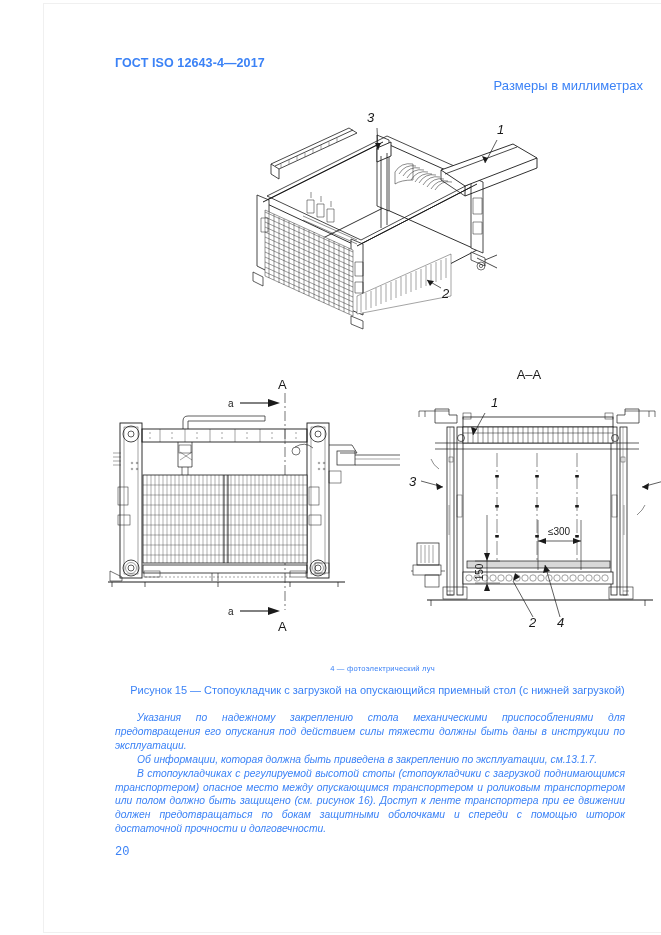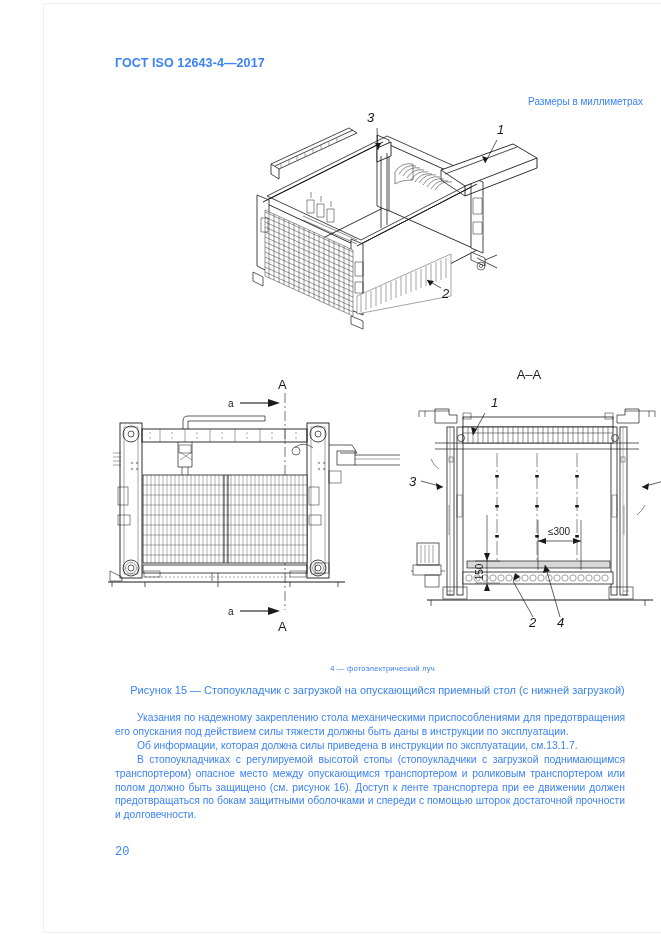--- a/index.html
+++ b/index.html
@@ -32,22 +32,22 @@
     left: 75px;
     top: 56px;
     font-size: 12.5px;
     font-weight: bold;
     letter-spacing: 0.1px;
     white-space: nowrap;
   }
   .units-note {
     position: absolute;
     right: 58px;
-    top: 96px;
-    font-size: 10px;
+    top: 78px;
+    font-size: 13px;
     white-space: nowrap;
   }
 
   
   .fig-wrap { position: absolute; }
   .fig-iso { left: 205px; top: 100px; width: 300px; height: 230px; }
   .fig-front { left: 60px; top: 375px; width: 300px; height: 265px; }
   .fig-sect { left: 365px; top: 365px; width: 275px; height: 265px; }
 
   .fig-wrap svg { display: block; }
@@ -76,21 +76,21 @@
   
   .body-block {
     position: absolute;
     left: 75px;
     top: 711px;
     width: 510px;
     font-size: 10.3px;
     line-height: 13.9px;
     text-align: justify;
   }
-  .body-block p { margin: 0; }
+  .body-block p { margin: 0; font-style: italic; }
   .indent { text-indent: 22px; }
   .heading { font-weight: bold; text-indent: 22px; }
 
   .page-number {
     position: absolute;
     left: 75px;
     top: 845px;
     font-size: 12px;
     font-family: Liberation Mono, monospace;
   }
@@ -605,19 +605,19 @@
       <text class="dim" x="78" y="207" text-anchor="middle" transform="rotate(-90 78 207)">150</text>
       <text class="dim" x="154" y="170" text-anchor="middle">≤300</text>
     </svg>
   </div>
 
   <div class="legend legend-l2">4 — фотоэлектрический луч</div>
   <div class="fig-caption">Рисунок 15 — Стопоукладчик с загрузкой на опускающийся приемный стол (с нижней загрузкой)</div>
 
   <div class="body-block">
     <p class="indent">Указания по надежному закреплению стола механическими приспособлениями для предотвращения его опускания под действием силы тяжести должны быть даны в инструкции по эксплуатации.</p>
-    <p class="indent">Об информации, которая должна силы приведена в инструкции по эксплуатации, см.13.1.7.</p>
+    <p class="indent">Об информации, которая должна быть приведена в закреплению по эксплуатации, см.13.1.7.</p>
     <p class="indent">В стопоукладчиках с регулируемой высотой стопы (стопоукладчики с загрузкой поднимающимся транспортером) опасное место между опускающимся транспортером и роликовым транспортером или полом должно быть защищено (см. рисунок 16). Доступ к ленте транспортера при ее движении должен предотвращаться по бокам защитными оболочками и спереди с помощью шторок достаточной прочности и долговечности.</p>
   </div>
 
   <div class="page-number">20</div>
 
 </div>
 
 </body></html>

